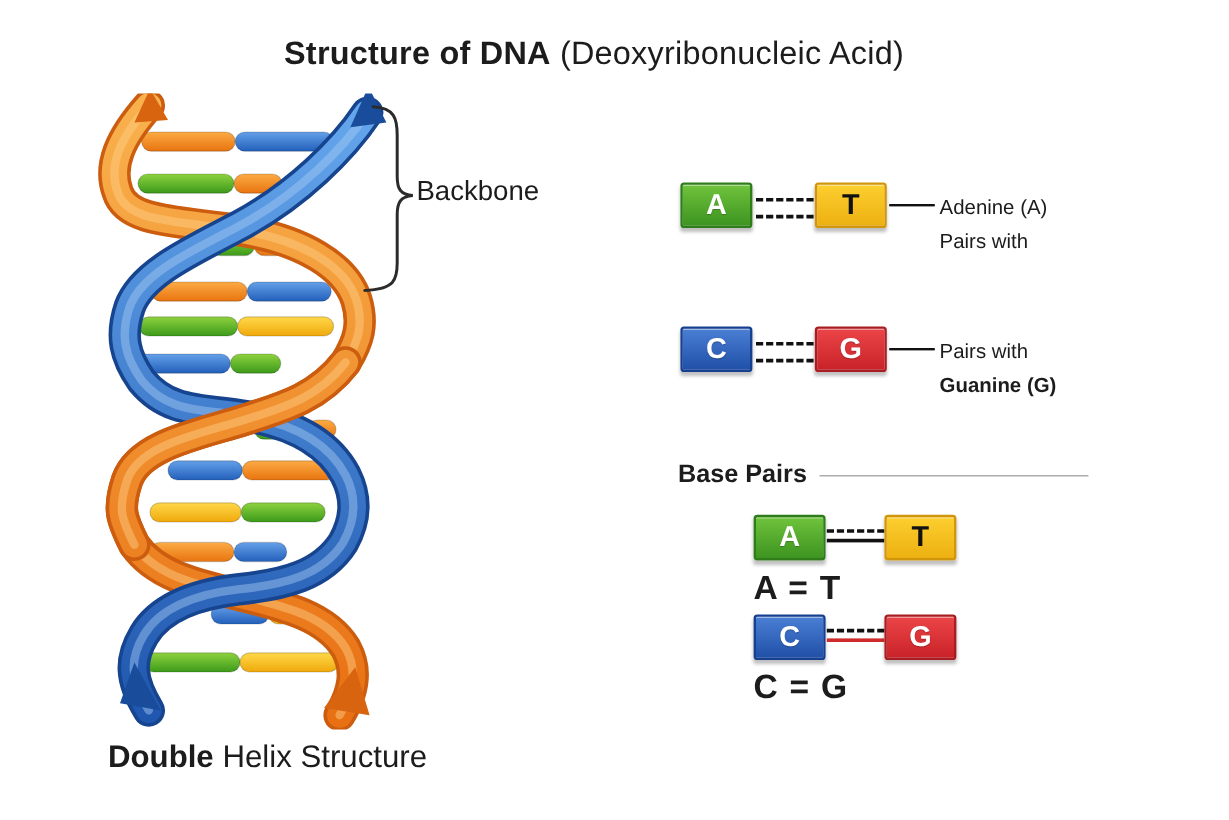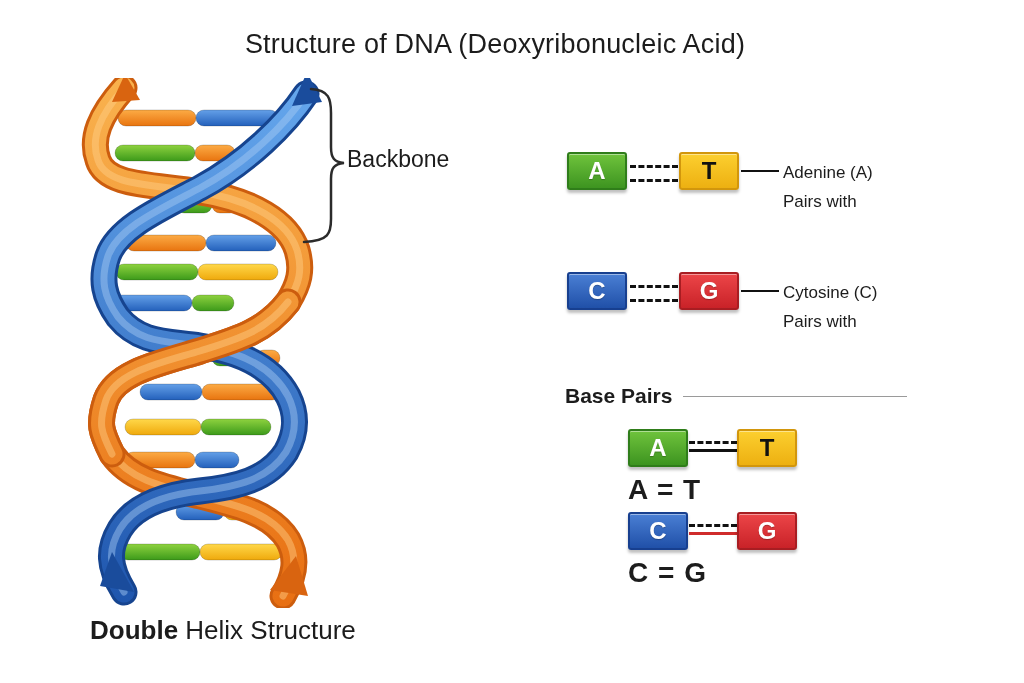--- a/index.html
+++ b/index.html
@@ -13,21 +13,21 @@
   }
   .abs { position:absolute; }
 
   
   .title {
     top:27px; left:0; width:990px;
     text-align:center;
     font-size:27px; line-height:34px;
     letter-spacing:0.2px;
   }
-  .title .b { font-weight:normal;margin-top:37px; }
+  .title .b { font-weight:bold;margin-top:37px; }
 
   
   .backbone-label {
     left:347px; top:145px;
     font-size:23px; line-height:29px;
   }
 
   
   .base-box {
     width:60px; height:38px;
@@ -171,22 +171,22 @@
 <div class="abs base-box box-blue" style="left:567px; top:272px;">
   <span>C</span>
 </div>
 <div class="abs dash-line" style="left:630px; top:285px; width:48px;"></div>
 <div class="abs dash-line" style="left:630px; top:299px; width:48px;"></div>
 <div class="abs base-box box-red" style="left:679px; top:272px;">
   <span>G</span>
 </div>
 <div class="abs thin-line" style="left:741px; top:290px; width:38px;"></div>
 <div class="abs pair-desc" style="left:783px; top:278px;">
-  <div>Cytosine (C)</div>
   <div>Pairs with</div>
+  <div class="b">Guanine (G)</div>
 </div>
 
 <div class="abs bp-heading" style="left:565px; top:384px;">Base Pairs</div>
 <div class="abs bp-rule" style="left:683px; top:396px; width:224px;"></div>
 
 <div class="abs base-box box-green" style="left:628px; top:429px;">
   <span>A</span>
 </div>
 <div class="abs dash-line" style="left:689px; top:441px; width:48px;"></div>
 <div class="abs solid-line" style="left:689px; top:449px; width:48px;"></div>

